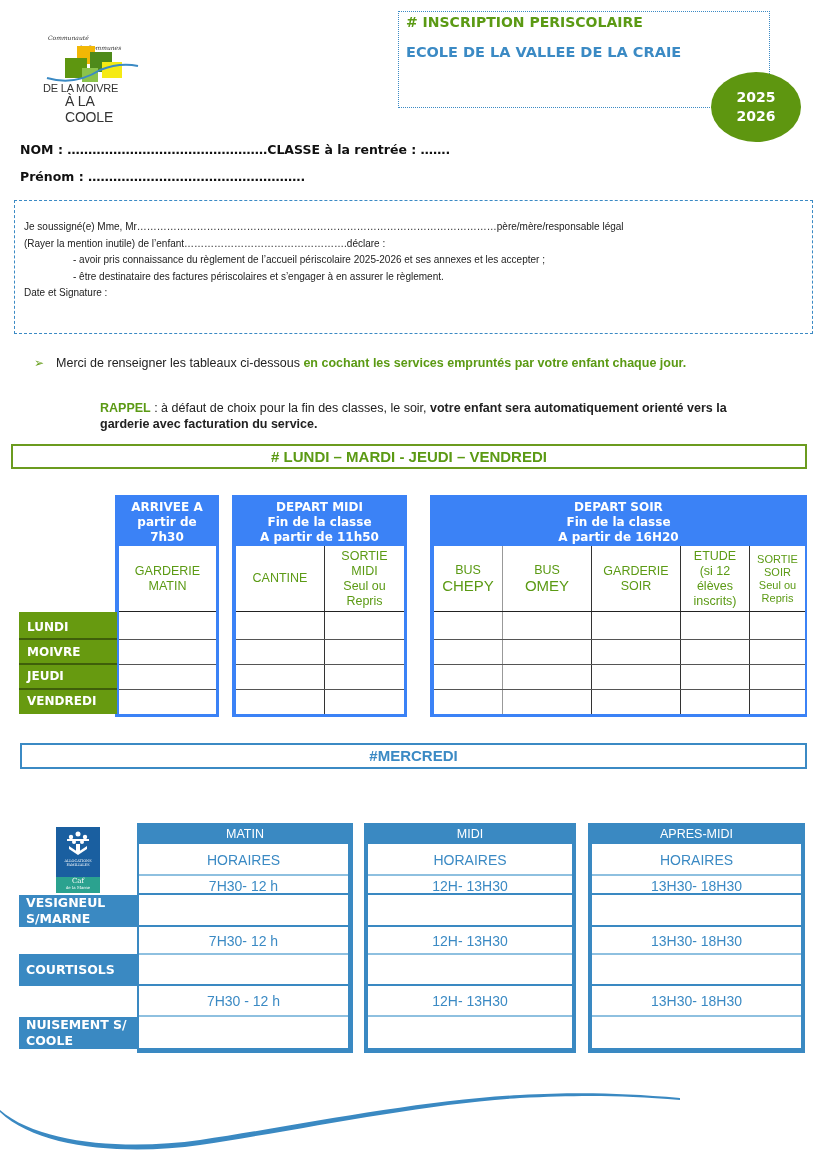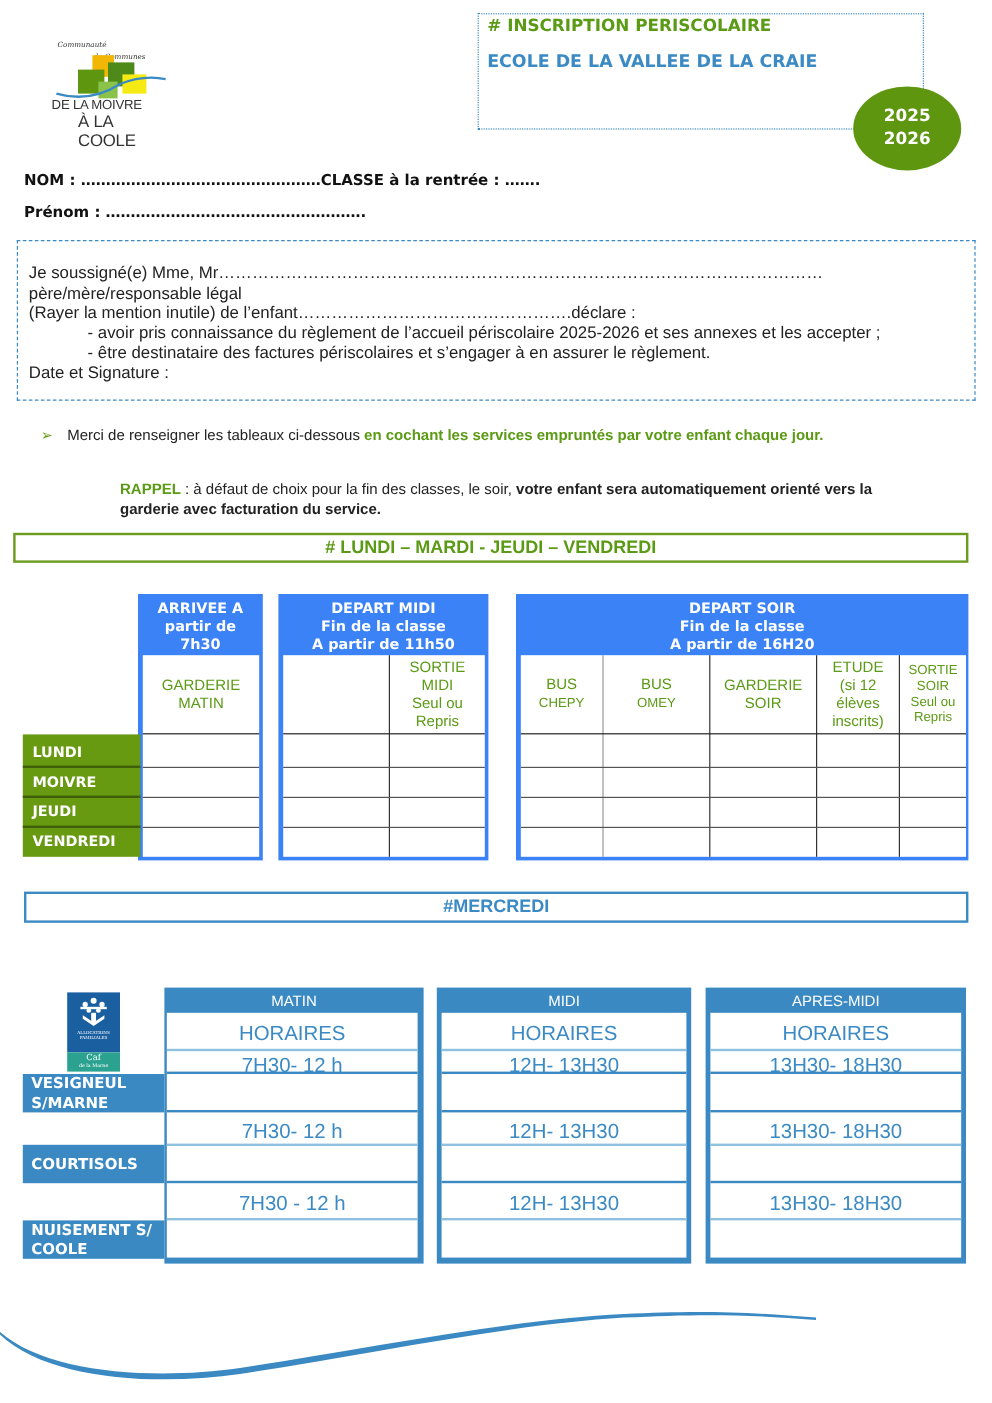--- a/index.html
+++ b/index.html
@@ -20,57 +20,57 @@
   .hdr-title { left: 406px; top: 14px; font-size: 14px; font-weight: bold; color: #5b9a14; }
   .hdr-school { left: 406px; top: 44px; font-size: 14.5px; font-weight: bold; color: #3b8ac4; }
   .year-badge { left: 711px; top: 72px; width: 90px; height: 70px; border-radius: 50%; background: #5e9610;
                 color: #fff; font-weight: bold; font-size: 14px; text-align: center; line-height: 19px; padding-top: 16px; }
 
   .nom-line { left: 20px; top: 142px; font-size: 12.5px; font-weight: bold; }
   .prenom-line { left: 20px; top: 169px; font-size: 12.5px; font-weight: bold; }
 
   
   .decl { left: 14px; top: 200px; width: 799px; height: 134px; border: 1px dashed #3b8ac4; padding: 18px 0 0 9px;
-          font-family: "Liberation Sans", sans-serif; font-size: 14px; line-height: 16.5px; color: #222; }
+          font-family: "Liberation Sans", sans-serif; font-size: 10px; line-height: 16.5px; color: #222; }
   .decl .indent { padding-left: 49px; }
 
   .instr { left: 34px; top: 356px; font-family: "Liberation Sans", sans-serif; font-size: 12.5px; color: #222; }
   .instr .arrow { color: #6aa121; margin-right: 12px; font-size: 12px; }
   .instr .hl { color: #5b9a14; font-weight: bold; }
 
   .rappel { left: 100px; top: 400px; width: 660px; font-family: "Liberation Sans", sans-serif; font-size: 12.5px; line-height: 16px; color: #222; }
   .rappel .g { color: #5b9a14; font-weight: bold; }
   .rappel b { font-weight: bold; }
 
   .sec-green { left: 11px; top: 444px; width: 796px; height: 25px; border: 2px solid #6b9b1f; color: #5b9a14;
                font-family: "Liberation Sans", sans-serif; font-weight: bold; font-size: 15px; text-align: center; line-height: 21px; }
 
   
   .gt { position: absolute; background: #3b82f6; }
   .gt .th { color: #fff; font-weight: bold; font-size: 12px; text-align: center; line-height: 15px; }
   .gt .cells { position: absolute; background: #fff; }
   .gt .sub { position: absolute; color: #5b9a14; font-family: "Liberation Sans", sans-serif; font-size: 12.5px; text-align: center;
              display: flex; align-items: center; justify-content: center; line-height: 15px; }
-  .gt .sub small { font-size: 11px; }
+  .gt .sub small { font-size: 15px; }
   .hline { position: absolute; height: 1px; background: #555; }
   .vline { position: absolute; width: 1px; background: #333; }
   .vline.light { background: #999; }
 
   .days { position: absolute; left: 19px; top: 612px; width: 98px; height: 102px; background: #679a10; }
   .days .d { position: absolute; left: 8px; color: #fff; font-weight: bold; font-size: 12px; }
   .days .sep { position: absolute; left: 0; width: 98px; height: 2px; background: #3f5f0a; }
 
   
   .sec-blue { left: 20px; top: 743px; width: 787px; height: 26px; border: 2px solid #3b8ac4; color: #3b8ac4;
               font-family: "Liberation Sans", sans-serif; font-weight: bold; font-size: 15px; text-align: center; line-height: 22px; }
 
   .bt { position: absolute; background: #3a89c2; }
   .bt .th { position: absolute; left: 0; right: 0; top: 0; height: 20px; color: #fff; font-family: "Liberation Sans", sans-serif; font-size: 12.5px; text-align: center; line-height: 22px; }
   .bt .body { position: absolute; background: #fff; }
-  .bt .cell { position: absolute; left: 0; right: 0; color: #3b8ac4; font-family: "Liberation Sans", sans-serif; font-size: 17px; text-align: center; }
+  .bt .cell { position: absolute; left: 0; right: 0; color: #3b8ac4; font-family: "Liberation Sans", sans-serif; font-size: 14px; text-align: center; }
   .bt .bl { position: absolute; left: 0; right: 0; height: 2px; background: #3a89c2; }
   .bt .bl.light { background: #8ec0e0; height: 2px; }
 
   .loc-col { position: absolute; left: 19px; top: 823px; width: 118px; height: 227px; }
   .loc { position: absolute; left: 0; width: 118px; background: #3a89c2; color: #fff; font-weight: bold; font-size: 12.5px; line-height: 16px; padding-left: 7px; }
   .caf { position: absolute; left: 37px; top: 4px; width: 44px; height: 55px; }
   .caf .top { position:absolute; left:0; top:0; width:44px; height:50px; background:#1a5fa0; }
   .caf .bot { position:absolute; left:0; top:50px; width:44px; height:16px; background:#2ba28f; color:#fff; font-family:"DejaVu Serif", serif; text-align:center; font-size:7px; line-height:8px; }
   .caf .txt { position:absolute; left:0; width:44px; top:32px; color:#fff; font-family:"DejaVu Serif", serif; font-size:3.5px; text-align:center; line-height:4px; }
   .caf .figs { position:absolute; left:8px; top:3px; width:28px; height:26px; }
@@ -148,20 +148,23 @@
   </div>
 </div>
 
 <div class="gt" style="left:232px;top:495px;width:175px;height:222px;">
   <div class="th" style="padding-top:5px;">
     <div>DEPART MIDI</div>
     <div>Fin de la classe</div>
     <div>A partir de 11h50</div>
   </div>
   <div class="cells" style="left:4px;top:51px;width:168px;height:168px;">
+    <div class="sub" style="left:0;top:0;width:88px;height:65px;">
+      <div>CANTINE</div>
+    </div>
     <div class="sub" style="left:89px;top:0;width:79px;height:65px;">
       <div>
         <div>SORTIE</div>
         <div>MIDI</div>
         <div>Seul ou</div>
         <div>Repris</div>
       </div>
     </div>
     <div class="vline" style="left:88px;top:0;height:168px;"></div>
     <div class="hline" style="left:0;top:65px;width:168px;background:#222;"></div>

